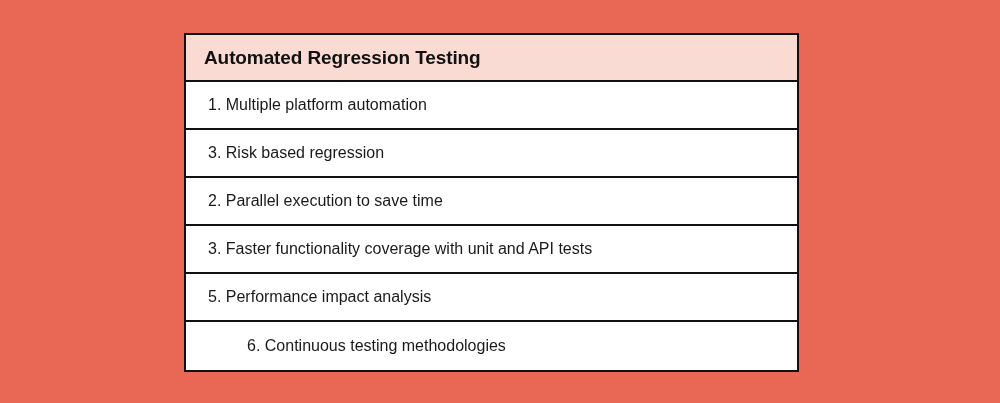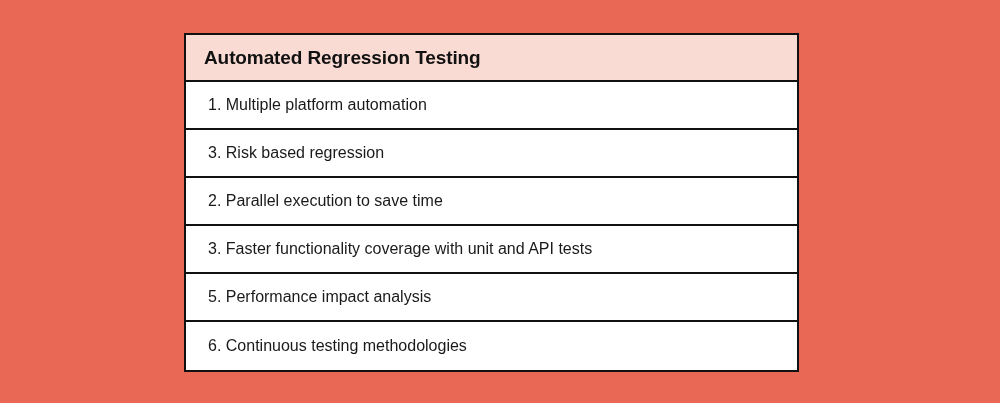--- a/index.html
+++ b/index.html
@@ -48,20 +48,21 @@
     height: 48px;
     display: flex;
     align-items: center;
     box-sizing: border-box;
     padding: 0 22px;
     border-bottom: 2px solid #111111;
     background: #FFFFFF;
   }
   .table-row:last-child {
     border-bottom: none;
+    margin-left: 39px;
   }
   .row-text {
     font-size: 16px;
     color: #1A1A1A;
     line-height: 1;
     white-space: nowrap;
   }
 </style>
 </head>
 <body>

